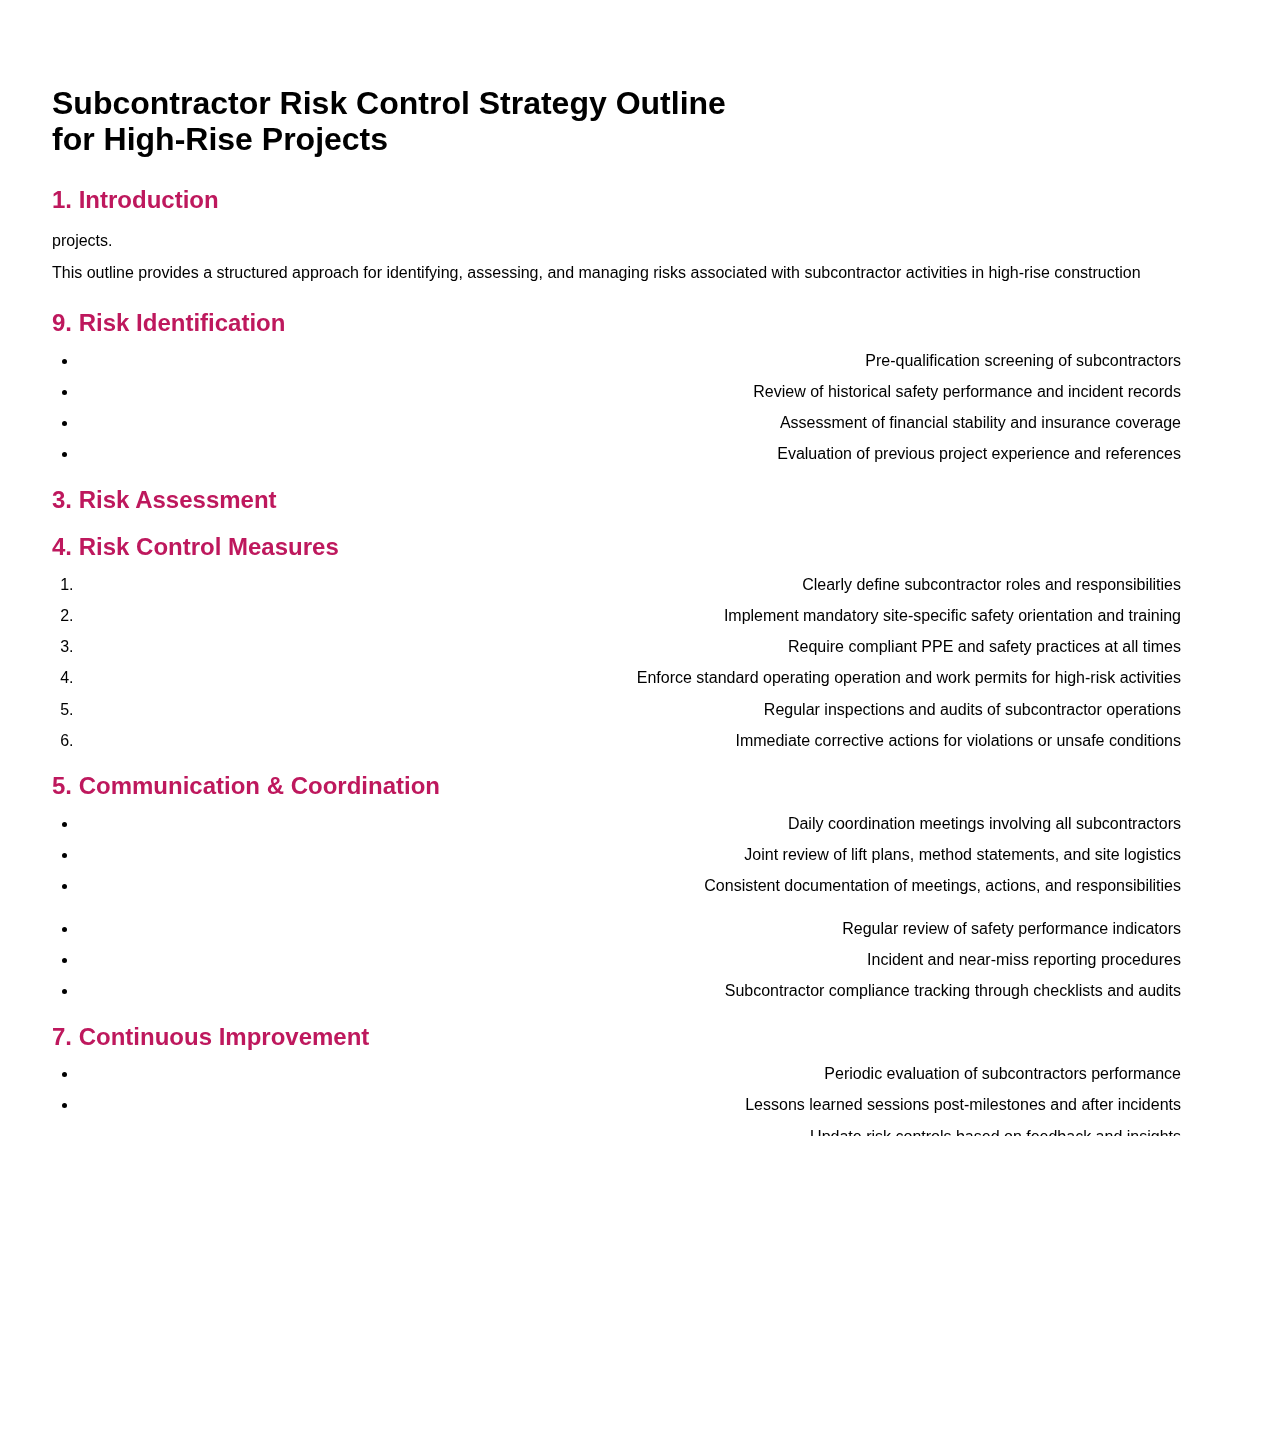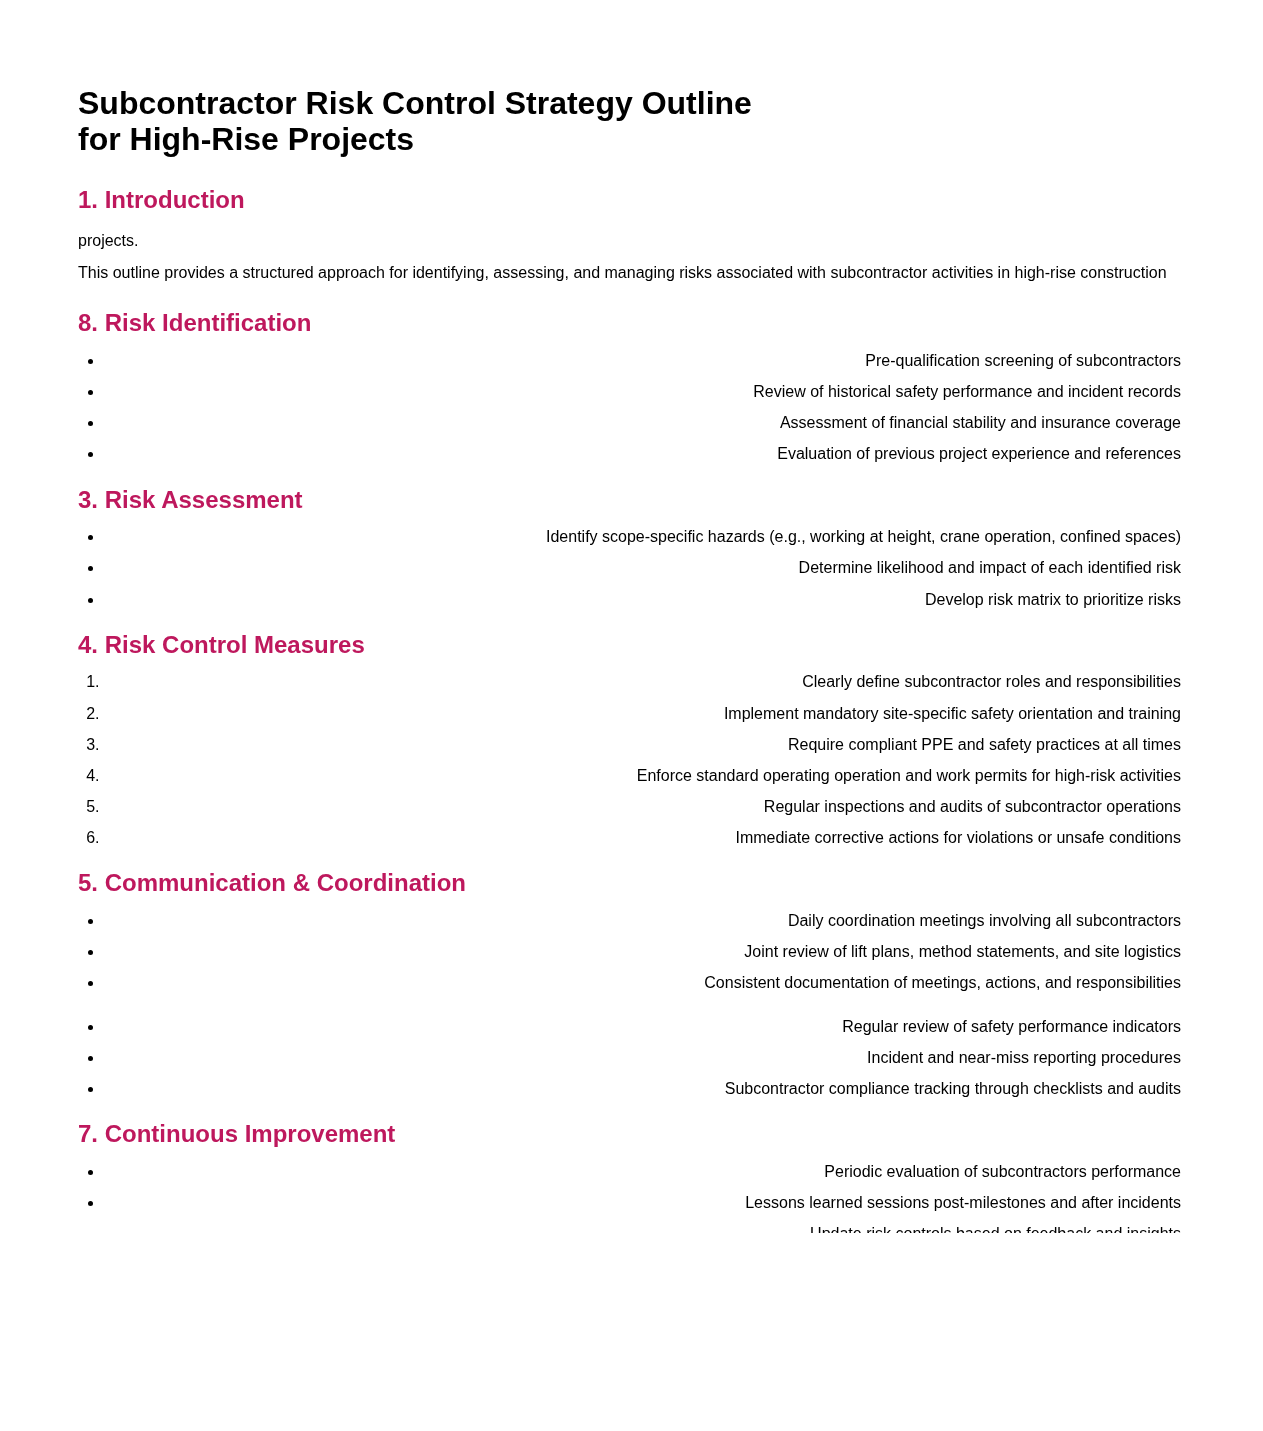--- a/index.html
+++ b/index.html
@@ -8,21 +8,21 @@
     background: #ffffff;
   }
   .page {
     position: relative;
     width: 1263px;
     height: 1431px;
     box-sizing: border-box;
     background: #ffffff;
     color: #000000;
     font-family: "Liberation Sans", "DejaVu Sans", sans-serif;
-    padding: 86px 82px 0 78px;
+    padding: 86px 82px 0 52px;
     overflow: hidden;
   }
   h1.doc-title {
     font-size: 32px;
     font-weight: bold;
     line-height: 1.12;
     margin: 0 0 28px 0;
     color: #000000;
   }
   h1.doc-title span { display: block; }
@@ -67,34 +67,29 @@
     <span>Subcontractor Risk Control Strategy Outline</span>
     <span>for High-Rise Projects</span>
   </h1>
 
   <h2 class="sec-heading">1. Introduction</h2>
   <p class="intro">
     <span class="pline">projects.</span>
     <span class="pline">This outline provides a structured approach for identifying, assessing, and managing risks associated with subcontractor activities in high-rise construction</span>
   </p>
 
-  <h2 class="sec-heading">8. Risk Identification</h2>
+  <h2 class="sec-heading">9. Risk Identification</h2>
   <ul class="doc-list">
     <li>Pre-qualification screening of subcontractors</li>
     <li>Review of historical safety performance and incident records</li>
     <li>Assessment of financial stability and insurance coverage</li>
     <li>Evaluation of previous project experience and references</li>
   </ul>
 
   <h2 class="sec-heading">3. Risk Assessment</h2>
-  <ul class="doc-list">
-    <li>Identify scope-specific hazards (e.g., working at height, crane operation, confined spaces)</li>
-    <li>Determine likelihood and impact of each identified risk</li>
-    <li>Develop risk matrix to prioritize risks</li>
-  </ul>
 
   <h2 class="sec-heading">4. Risk Control Measures</h2>
   <ol class="doc-list">
     <li>Clearly define subcontractor roles and responsibilities</li>
     <li>Implement mandatory site-specific safety orientation and training</li>
     <li>Require compliant PPE and safety practices at all times</li>
     <li>Enforce standard operating operation and work permits for high-risk activities</li>
     <li>Regular inspections and audits of subcontractor operations</li>
     <li>Immediate corrective actions for violations or unsafe conditions</li>
   </ol>

